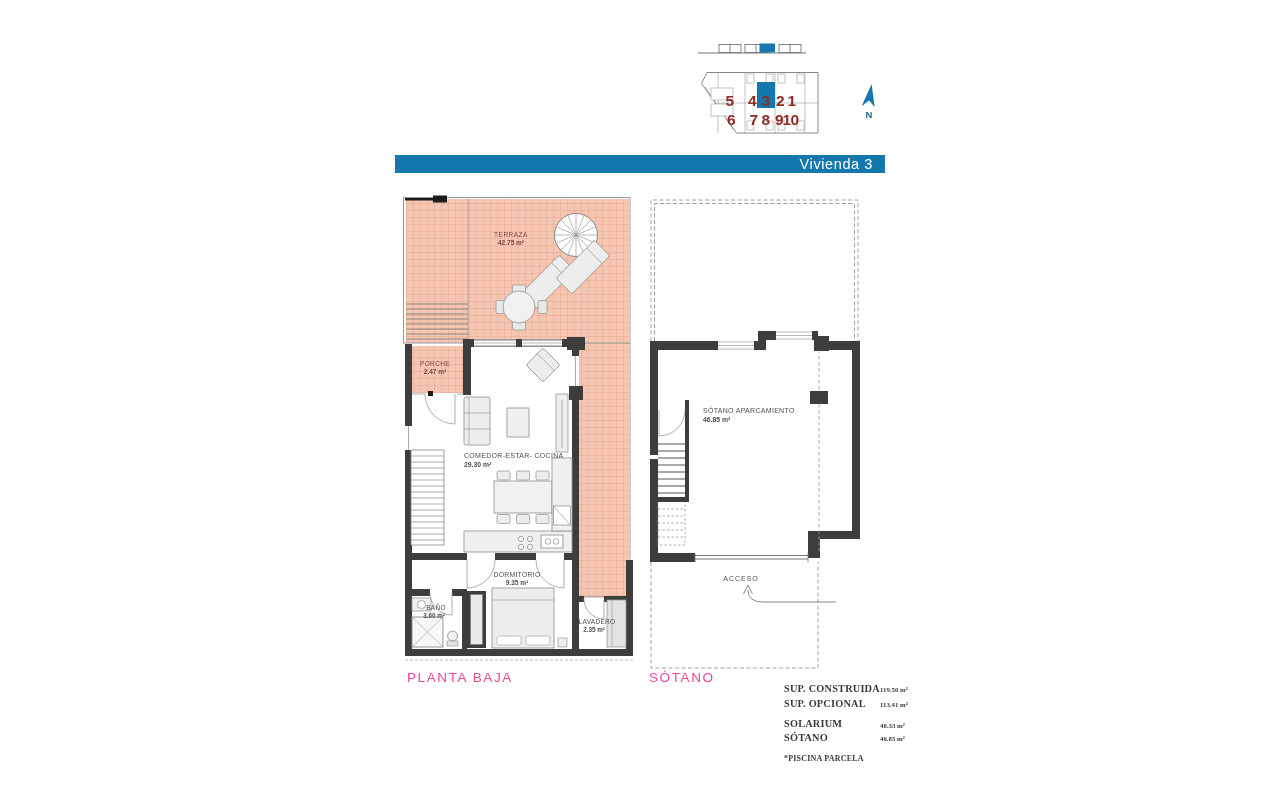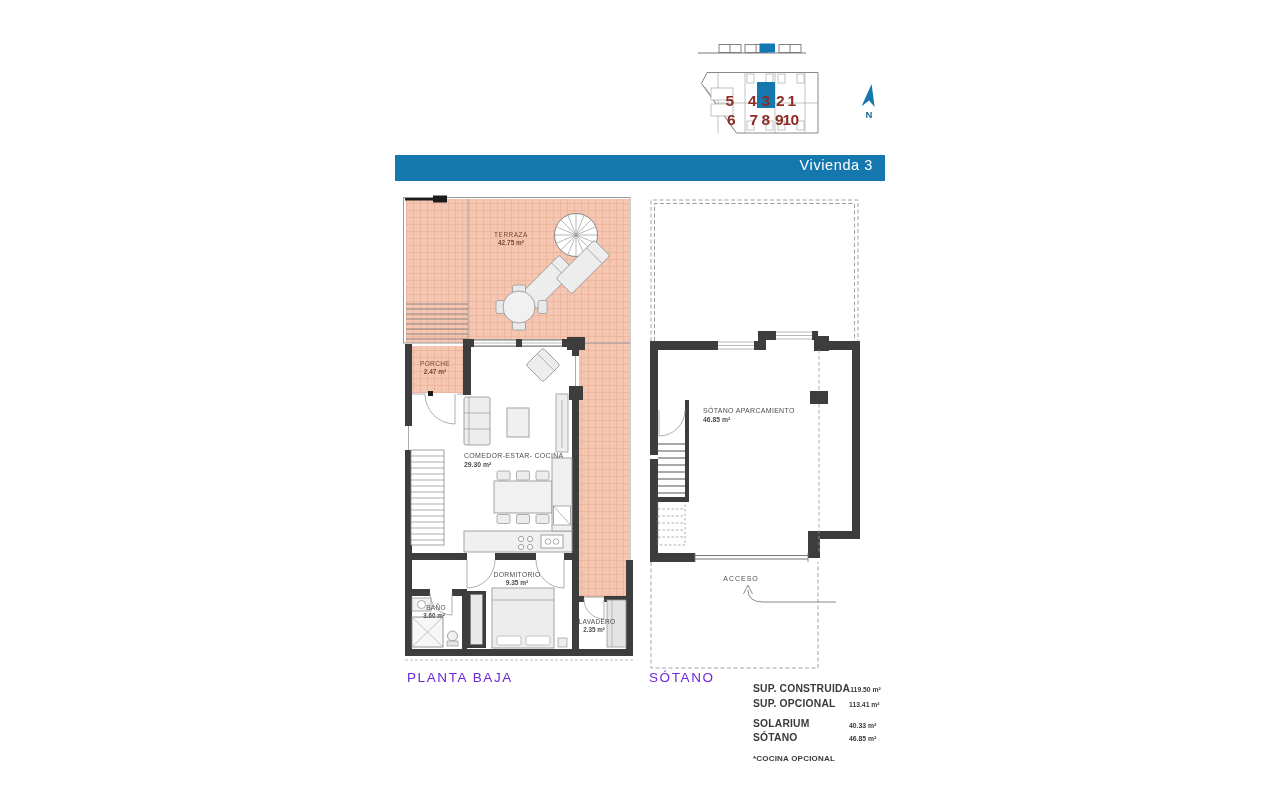--- a/index.html
+++ b/index.html
@@ -1,27 +1,27 @@
 <!DOCTYPE html>
 <html><head>
 <meta charset="utf-8">
 <style>
   html,body{margin:0;padding:0;}
   body{width:1280px;height:800px;background:#fff;font-family:"Liberation Sans",sans-serif;position:relative;overflow:hidden;}
   #sheet{position:absolute;inset:0;}
   .abs{position:absolute;}
   
-  .banner{left:395px;top:155px;width:490px;height:26px;background:#1478ae;display:flex;justify-content:flex-end;}
+  .banner{left:395px;top:155px;width:490px;height:18px;background:#1478ae;display:flex;align-items:center;justify-content:flex-end;}
   .banner span{color:#fff;font-size:14.5px;letter-spacing:.6px;padding-right:12px;line-height:21px;}
   
-  .caption{font-size:13.5px;color:#6d28d9;letter-spacing:1.6px;}
+  .caption{font-size:13.5px;color:#ec4899;letter-spacing:1.6px;}
   .cap-left{left:407px;top:670px;}
   .cap-right{left:649px;top:670px;}
   
-  .summary{left:753px;top:683px;width:132px;}
+  .summary{left:784px;top:683px;width:132px;font-family:Liberation Serif, serif;}
   .srow{display:flex;align-items:baseline;}
   .srow .lbl{flex:1;font-size:10.3px;font-weight:700;color:#3a3a3a;letter-spacing:.2px;white-space:nowrap;}
   .srow .val{width:36px;font-size:6.8px;font-weight:700;color:#3a3a3a;text-align:left;white-space:nowrap;}
   .srow.r1{margin-top:4px;}
   .srow.r2{margin-top:9px;align-items:flex-end;}
   .srow.r3{margin-top:3px;}
   .footnote{margin-top:11px;font-size:8px;font-weight:700;color:#3a3a3a;letter-spacing:.2px;}
   svg text{font-family:"Liberation Sans",sans-serif;}
 </style>
 </head>
@@ -305,16 +305,16 @@
       <span class="val">113.41 m²</span>
     </div>
     <div class="srow r2">
       <span class="lbl">SOLARIUM</span>
       <span class="val">40.33 m²</span>
     </div>
     <div class="srow r3">
       <span class="lbl">SÓTANO</span>
       <span class="val">46.85 m²</span>
     </div>
-    <div class="footnote">*COCINA OPCIONAL</div>
+    <div class="footnote">*PISCINA PARCELA</div>
   </div>
 
 </div>
 
 </body></html>

